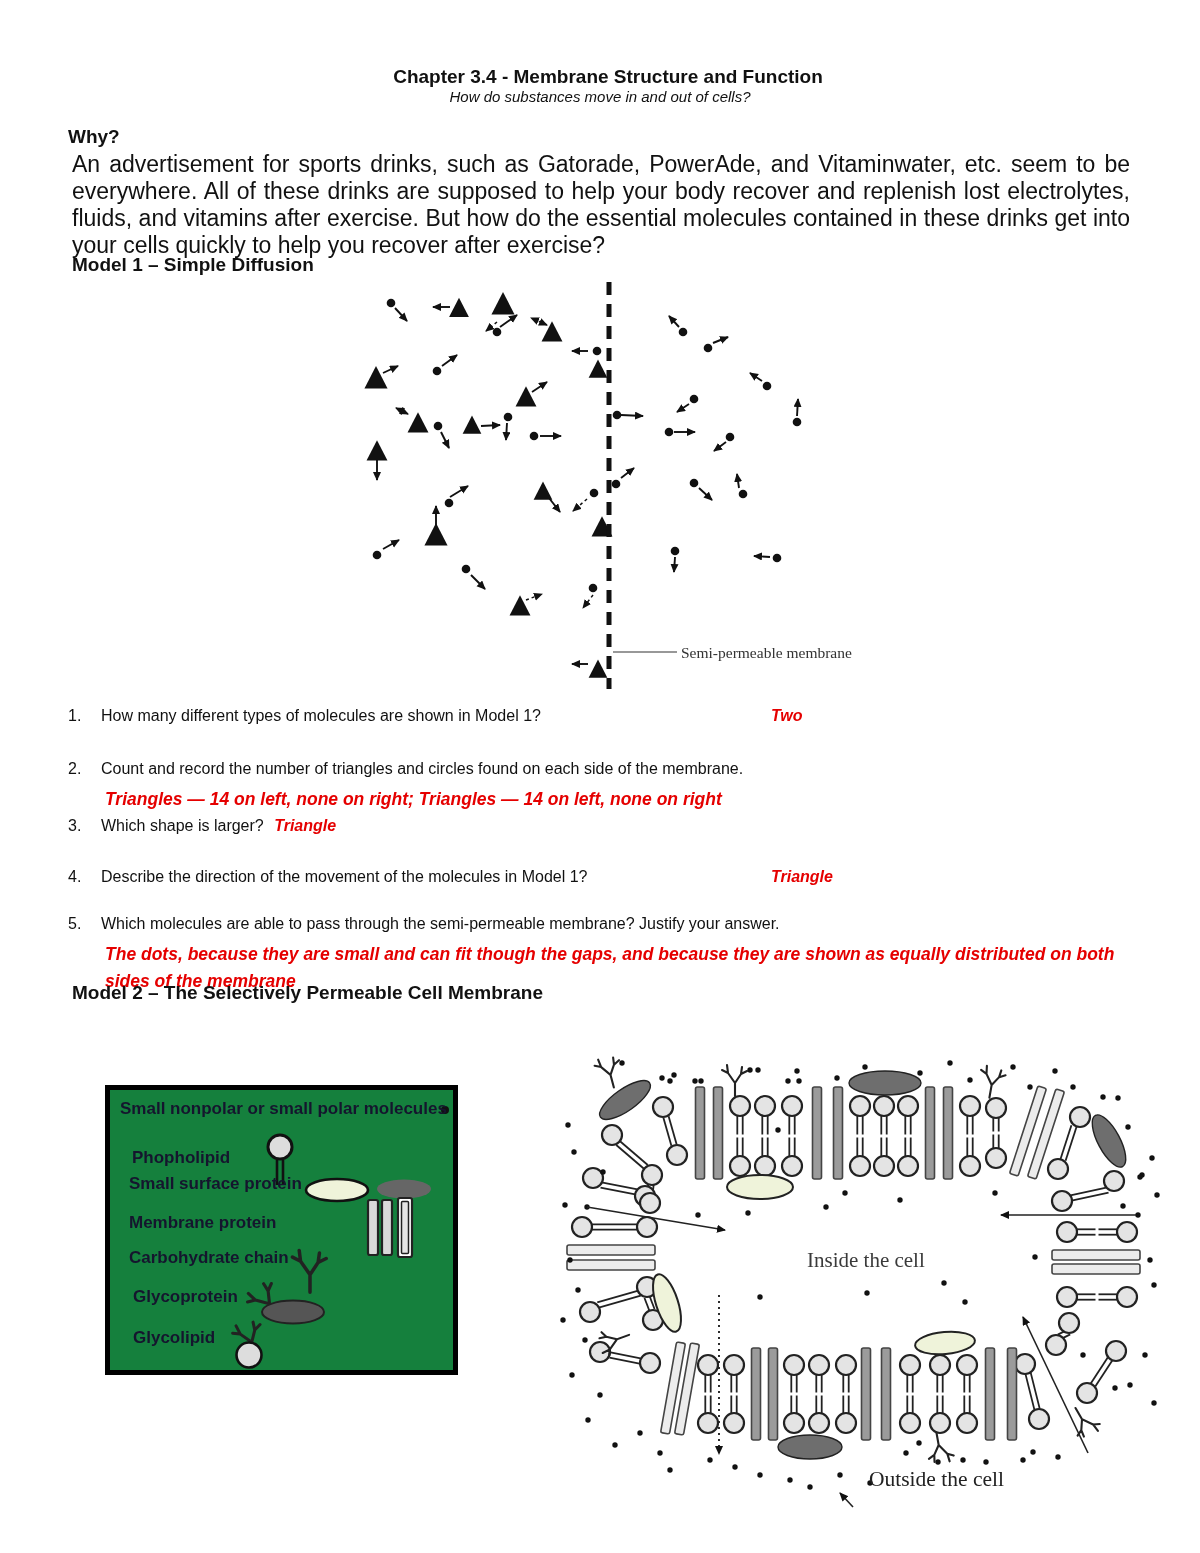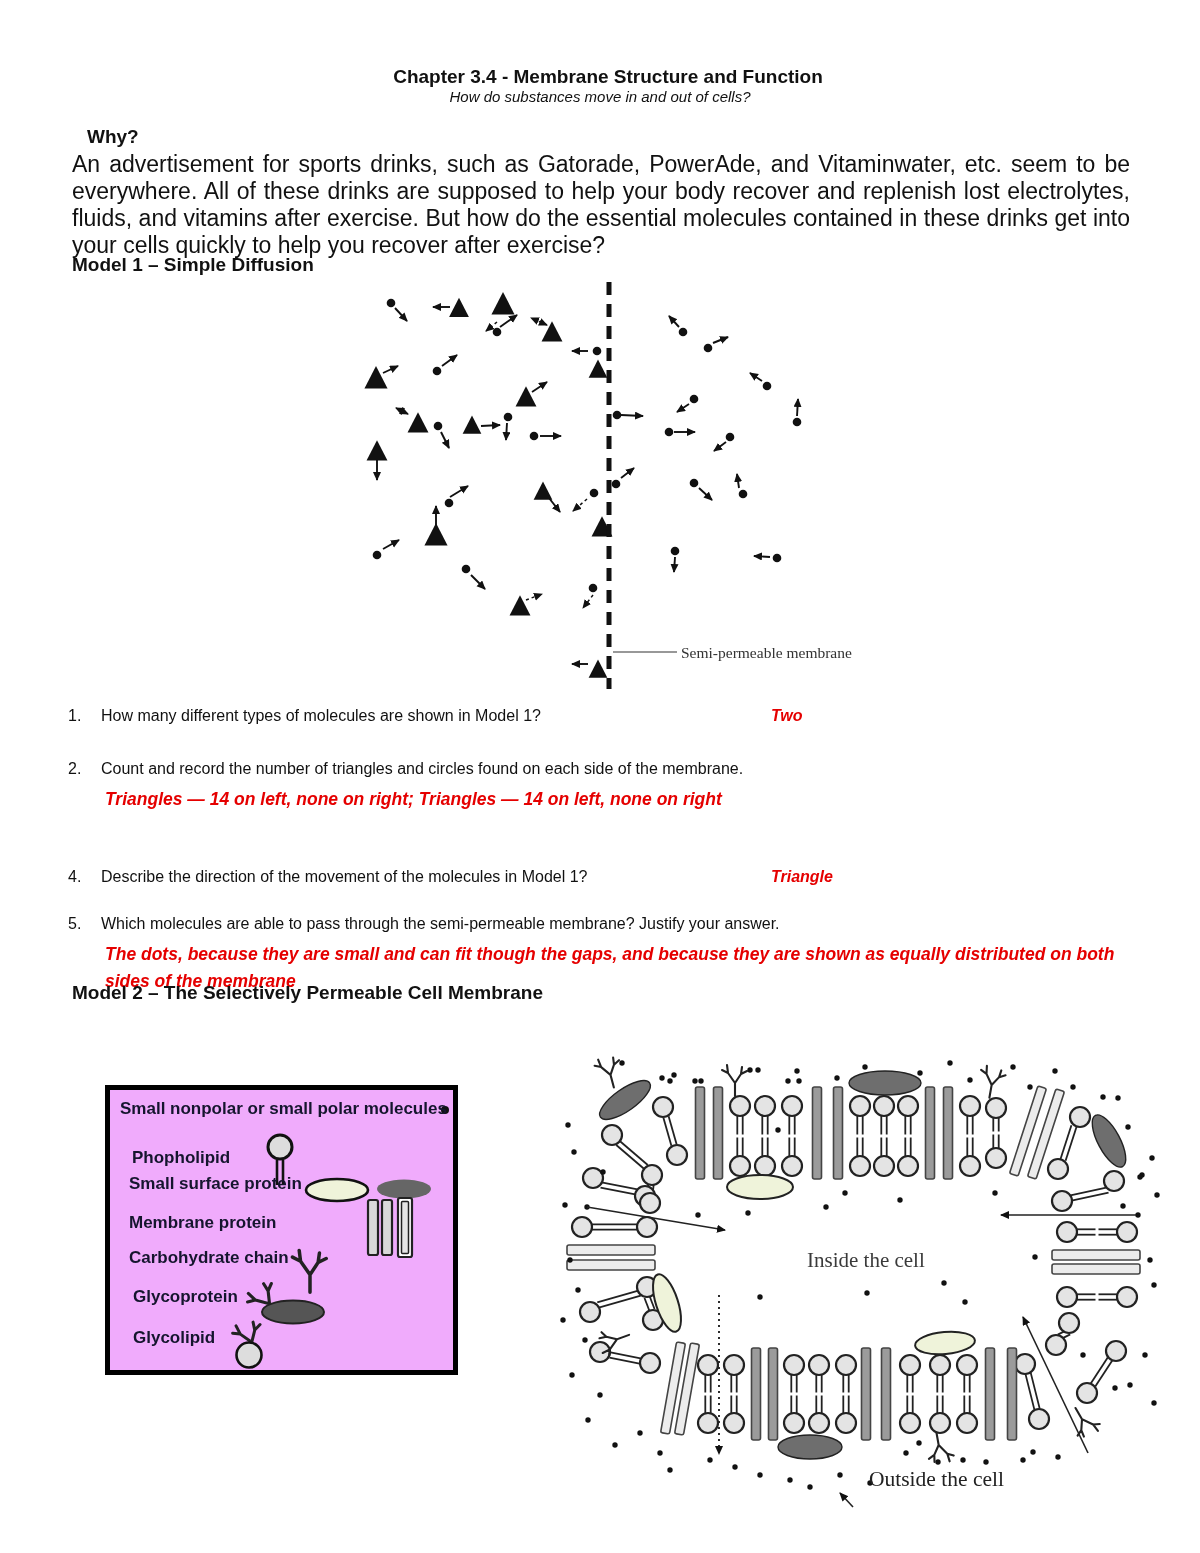--- a/index.html
+++ b/index.html
@@ -1,32 +1,32 @@
 <!DOCTYPE html>
 <html><head>
 <meta charset="utf-8">
 <style>
   html,body{margin:0;padding:0;background:#fff;}
   .page{position:relative;width:1200px;height:1553px;background:#fff;overflow:hidden;
         font-family:"Liberation Sans",sans-serif;color:#111;}
   .abs{position:absolute;}
   .title{top:66px;left:8px;width:100%;text-align:center;font-weight:bold;font-size:19px;}
   .subtitle{top:88px;left:0;width:100%;text-align:center;font-style:italic;font-size:15px;}
-  .why{top:126px;left:87px;font-weight:bold;font-size:19px;}
+  .why{top:126px;left:68px;font-weight:bold;font-size:19px;}
   .para{top:151px;left:72px;width:1058px;font-size:23px;line-height:27px;text-align:justify;}
   .mh{left:72px;font-weight:bold;font-size:19px;}
   .m1h{top:254px;}
   .m2h{top:982px;}
   .q{position:absolute;left:68px;width:1058px;font-size:16px;line-height:26px;}
   .qnum{display:inline-block;width:33px;}
   .ans{color:#e50000;font-weight:bold;font-style:italic;}
   .ans-abs{position:absolute;left:703px;top:0;}
   .ansline{position:absolute;left:105px;width:1023px;font-size:17.5px;line-height:27px;}
   .legend-box{position:absolute;left:105px;top:1085px;width:353px;height:290px;
-              border:5px solid #000;box-sizing:border-box;background:#f0abfc;}
+              border:5px solid #000;box-sizing:border-box;background:#15803d;}
   .leg-label{position:absolute;font-weight:bold;font-size:17px;color:#15152e;white-space:nowrap;}
   .leg-title{top:9px;left:10px;}
   .leg-0{top:58px;left:22px;}
   .leg-1{top:84px;left:19px;}
   .leg-2{top:123px;left:19px;}
   .leg-3{top:158px;left:19px;}
   .leg-4{top:197px;left:23px;}
   .leg-5{top:238px;left:23px;}
   svg{display:block;}
 </style>
@@ -140,20 +140,24 @@
   <div class="q" style="top:703px">
     <span class="qnum">1.</span><span>How many different types of molecules are shown in Model 1?</span>
     <span class="ans ans-abs">Two</span>
   </div>
 
   <div class="q" style="top:756px">
     <span class="qnum">2.</span><span>Count and record the number of triangles and circles found on each side of the membrane.</span>
   </div>
   <div class="ansline ans" style="top:786px">Triangles — 14 on left, none on right; Triangles — 14 on left, none on right</div>
 
+  <div class="q" style="top:813px">
+    <span class="qnum">3.</span><span>Which shape is larger?</span>
+    <span class="ans" style="margin-left:6px">Triangle</span>
+  </div>
 
   <div class="q" style="top:864px">
     <span class="qnum">4.</span><span>Describe the direction of the movement of the molecules in Model 1?</span>
     <span class="ans ans-abs">Triangle</span>
   </div>
 
   <div class="q" style="top:911px">
     <span class="qnum">5.</span><span>Which molecules are able to pass through the semi-permeable membrane? Justify your answer.</span>
   </div>
   <div class="ansline ans" style="top:941px">The dots, because they are small and can fit though the gaps, and because they are shown as equally distributed on both sides of the membrane</div>

